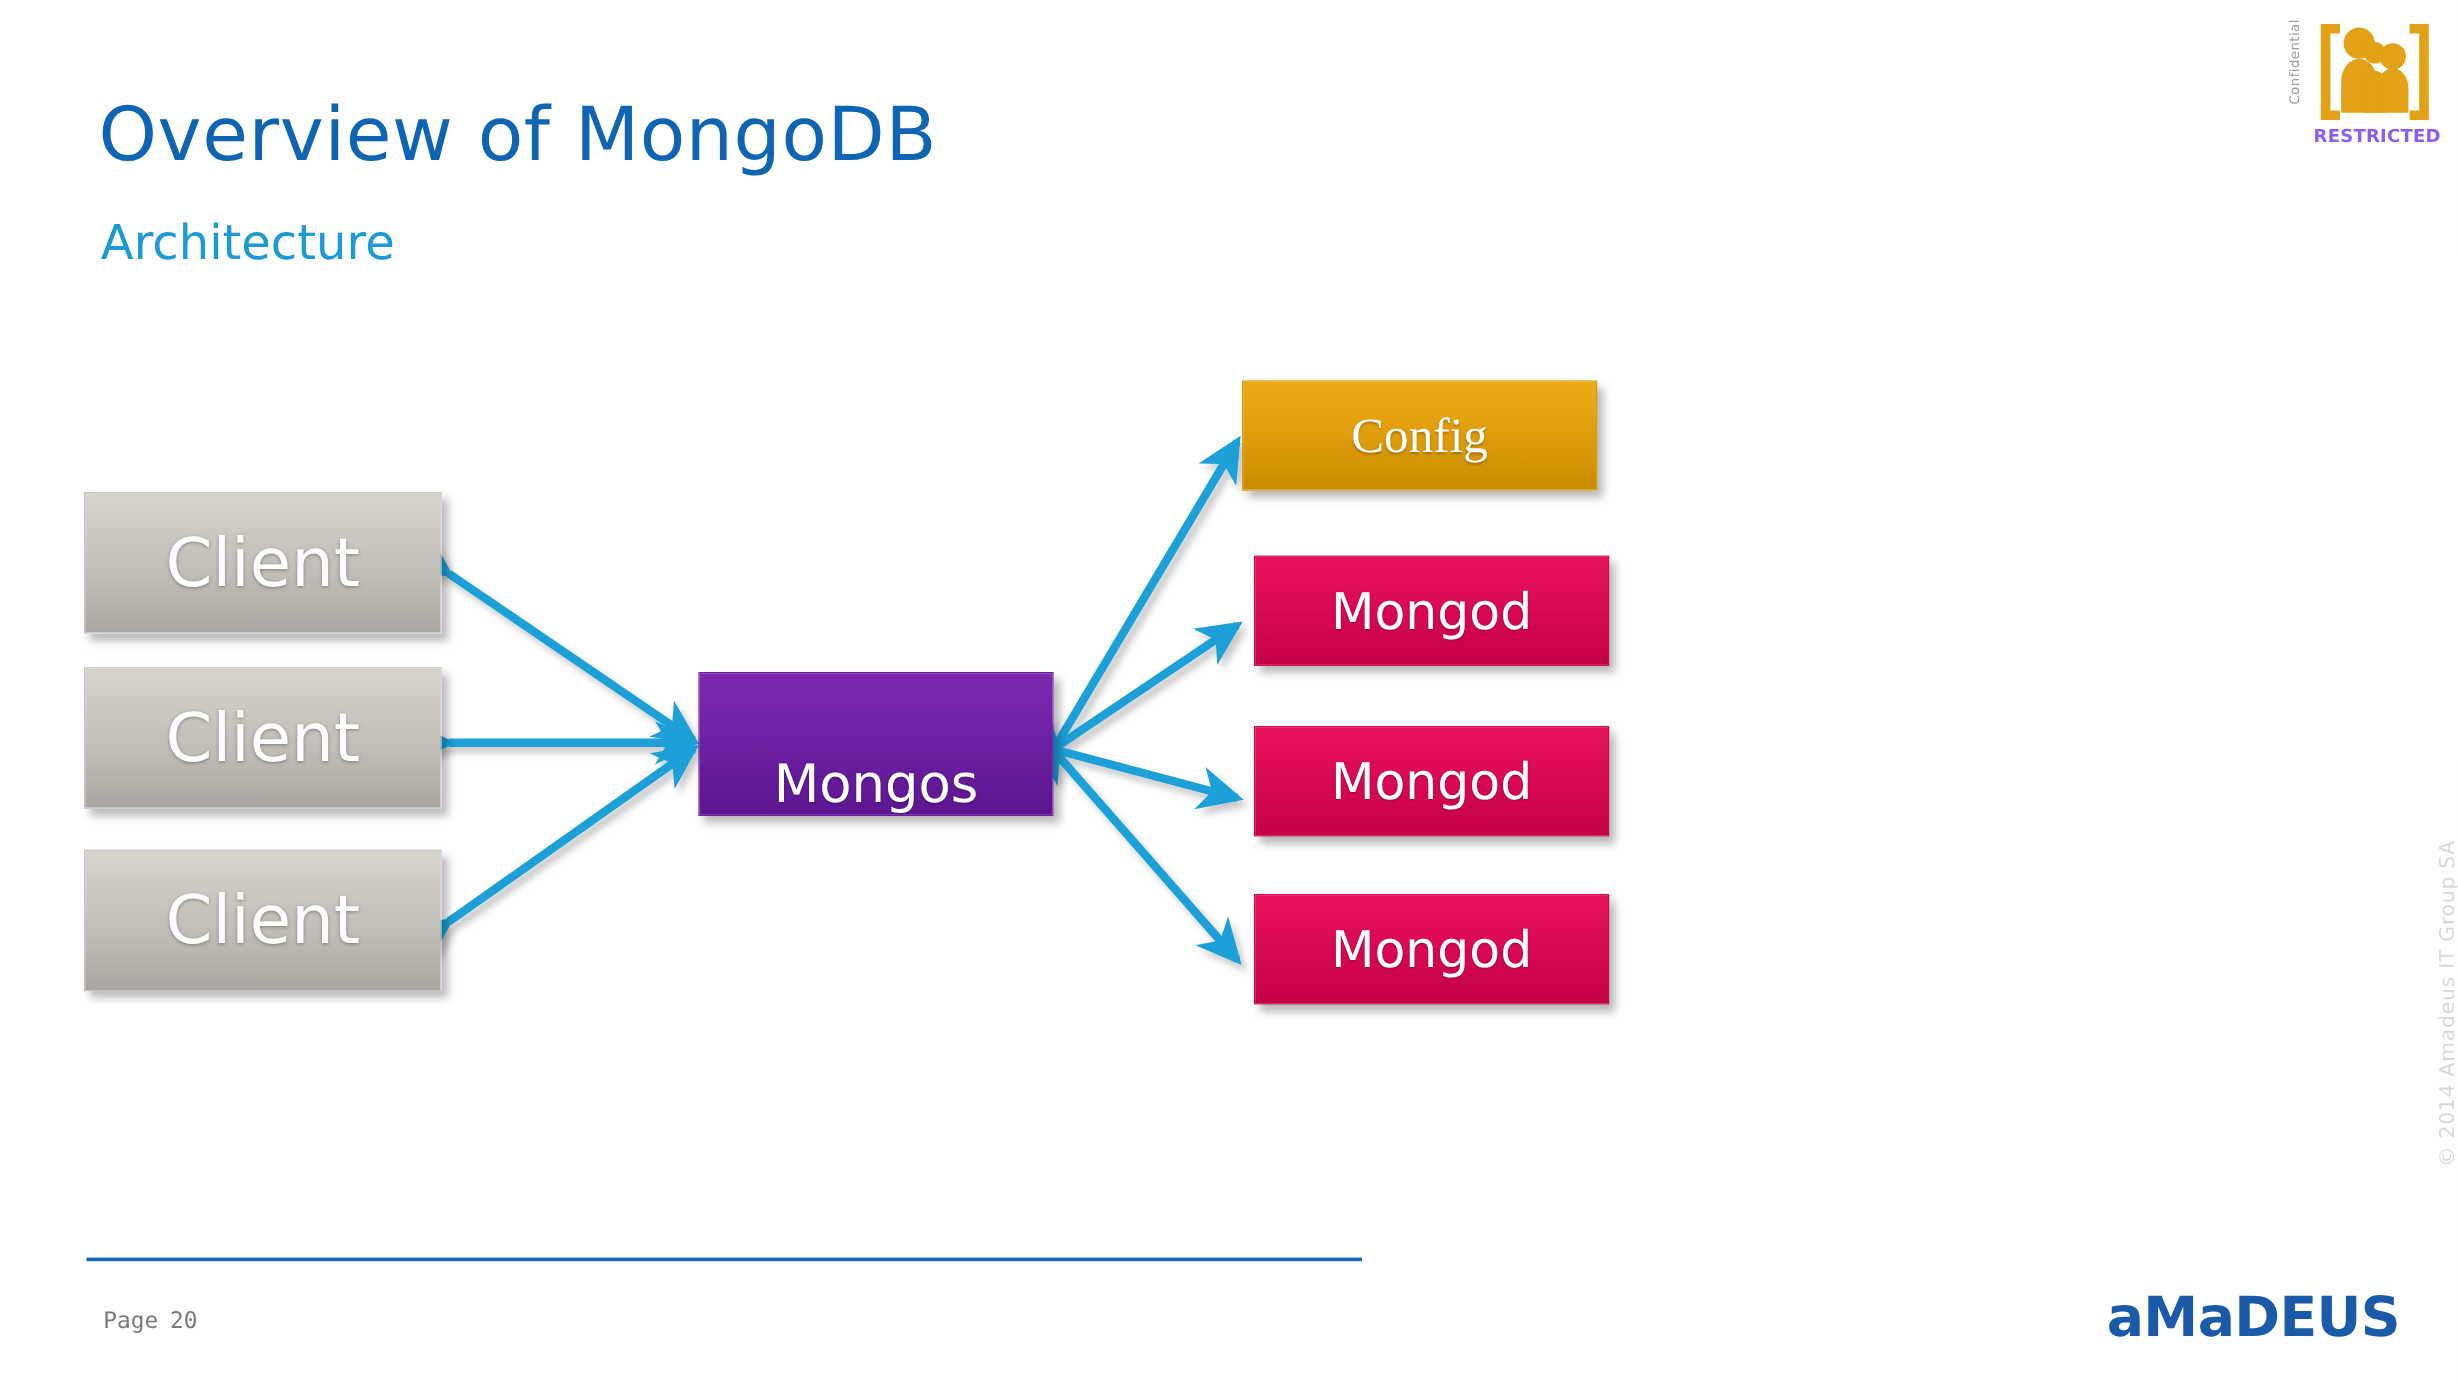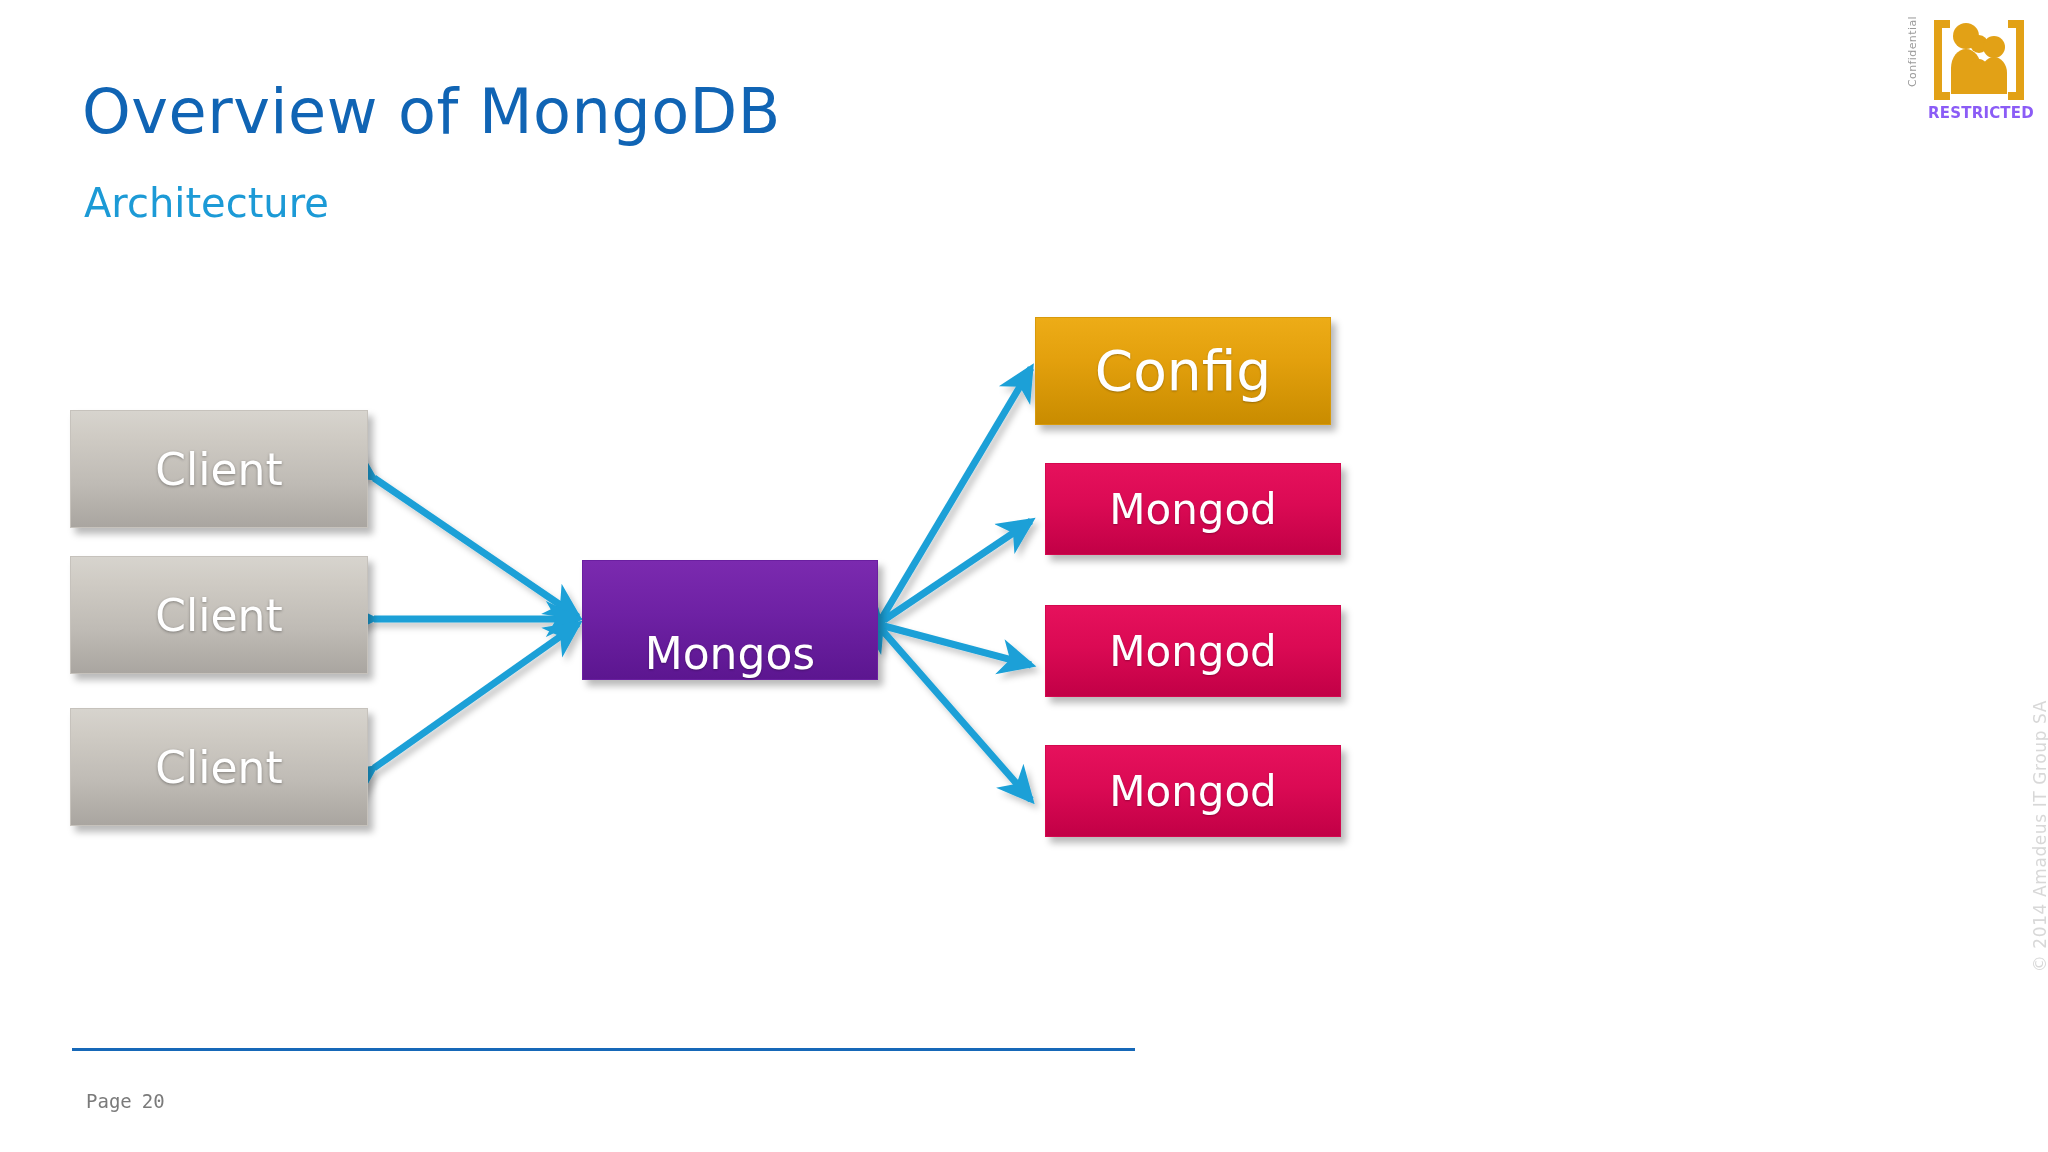--- a/index.html
+++ b/index.html
@@ -115,40 +115,41 @@
     color: #ffffff;
     font-weight: 400;
     text-shadow: 0 1px 2px rgba(0,0,0,0.28);
     box-shadow: 5px 6px 7px rgba(0,0,0,0.28);
     pointer-events: auto;
   }
 
   .node-client {
     width: 298px;
     height: 118px;
-    font-size: 44px;
+    font-size: 56px;
     background: linear-gradient(180deg, #D7D4CE 0%, #CFCBC4 22%, #BFBBB5 62%, #A9A5A0 100%);
     border: 1px solid #C6C2BC;
   }
   .node-client .node-label { text-shadow: 0 1px 3px rgba(0,0,0,0.35); }
 
   .node-mongos {
     width: 296px;
     height: 120px;
     font-size: 44px;
     background: linear-gradient(180deg, #7B2AAF 0%, #6E21A4 45%, #5C1690 100%);
     border: 1px solid #6A1FA0;
   }
 
   .node-config {
     width: 296px;
-    height: 108px;
-    font-size: 55px;
+    height: 92px;
+    font-size: 41px;
     background: linear-gradient(180deg, #EDAC17 0%, #E3A00D 40%, #C98C00 100%);
     border: 1px solid #D89A0B;
+    font-family: Liberation Serif, serif;
   }
 
   .node-mongod {
     width: 296px;
     height: 92px;
     font-size: 42px;
     background: linear-gradient(180deg, #E6115C 0%, #DB0A54 45%, #C20046 100%);
     border: 1px solid #D3084E;
     margin-left: 10px;
   }
@@ -307,14 +308,15 @@
   </div>
 
   <div class="footer-rule"></div>
 
   <div class="page-label">
     <span>Page</span><span class="page-num">20</span>
   </div>
 
   <div class="copyright-vertical">© 2014 Amadeus IT Group SA</div>
 
+  <div class="amadeus-logo">aMaDEUS</div>
 
 </div>
 
 </body></html>

